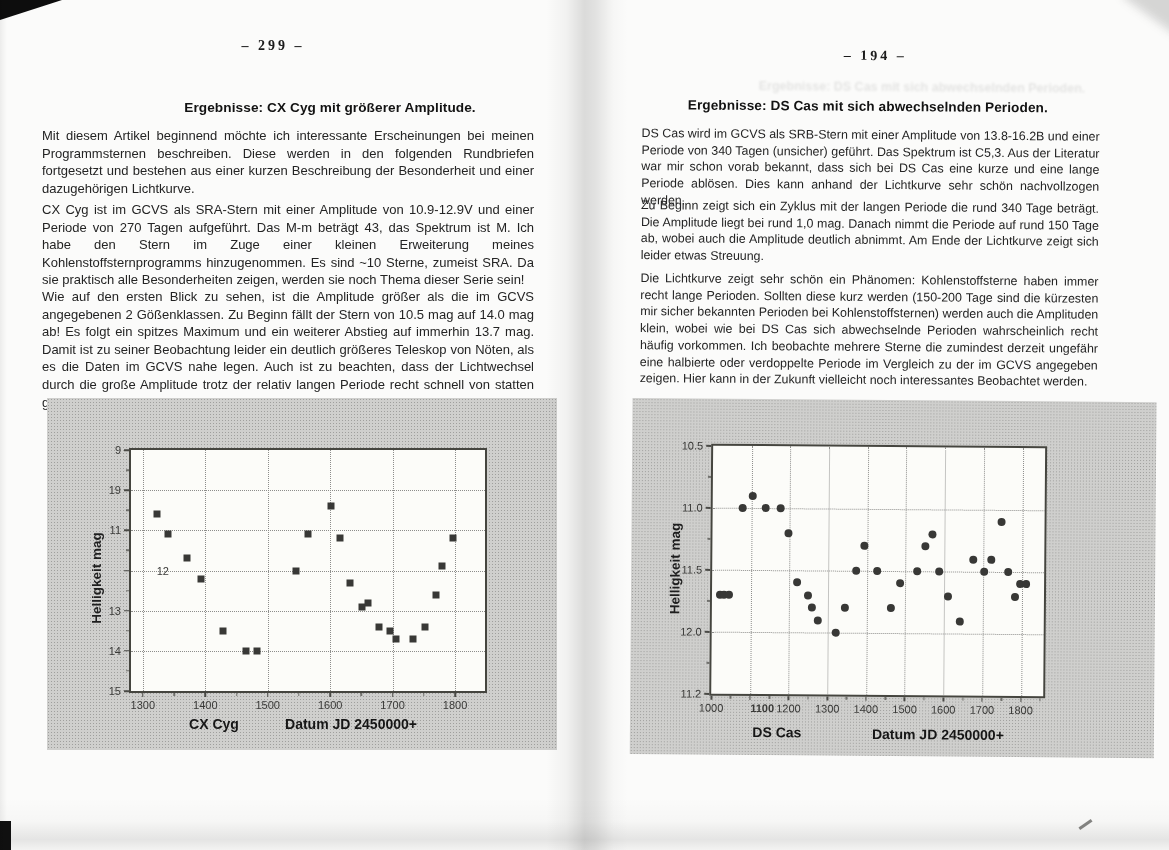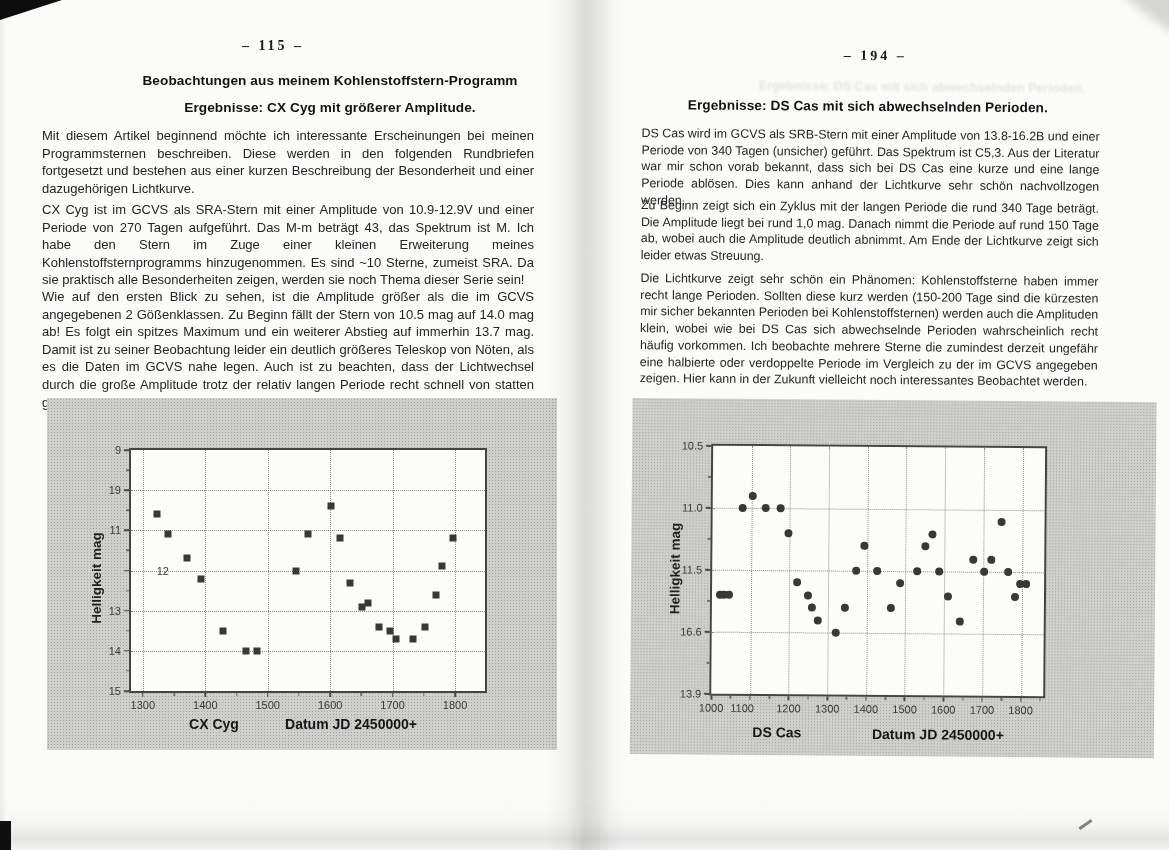--- a/index.html
+++ b/index.html
@@ -79,22 +79,21 @@
       rgba(0,0,0,.09) 80%,rgba(0,0,0,.03) 100%);}
   #mark-br{left:1078px;top:823px;width:15px;height:3px;background:#5c5c5a;
     transform:rotate(-35deg);opacity:.75;}
   #edge-left{left:0;top:0;width:7px;height:850px;
     background:linear-gradient(90deg,rgba(0,0,0,.06),rgba(0,0,0,0));}
 </style>
 </head>
 <body>
 
 <div class="page" id="page-left">
-  <div class="abs pageno" style="left:173px;top:38px;width:200px;">–  115  –</div>
-  <div class="abs doc-title" style="left:70px;top:73px;width:520px;">Beobachtungen aus meinem Kohlenstoffstern-Programm</div>
+  <div class="abs pageno" style="left:173px;top:38px;width:200px;">–  299  –</div>
   <div class="abs para" style="left:42px;top:127px;width:492px;">Mit diesem Artikel beginnend möchte ich interessante Erscheinungen bei meinen Programmsternen beschreiben. Diese werden in den folgenden Rundbriefen fortgesetzt und bestehen aus einer kurzen Beschreibung der Besonderheit und einer dazugehörigen Lichtkurve.</div>
   <div class="abs doc-title" style="left:70px;top:100px;width:520px;">Ergebnisse: CX Cyg mit größerer Amplitude.</div>
   <div class="abs para" style="left:42px;top:201px;width:492px;">CX Cyg ist im GCVS als SRA-Stern mit einer Amplitude von 10.9-12.9V und einer Periode von 270 Tagen aufgeführt. Das M-m beträgt 43, das Spektrum ist M. Ich habe den Stern im Zuge einer kleinen Erweiterung meines Kohlenstoffsternprogramms hinzugenommen. Es sind ~10 Sterne, zumeist SRA. Da sie praktisch alle Besonderheiten zeigen, werden sie noch Thema dieser Serie sein!</div>
   <div class="abs para" style="left:42px;top:288px;width:492px;">Wie auf den ersten Blick zu sehen, ist die Amplitude größer als die im GCVS angegebenen 2 Gößenklassen. Zu Beginn fällt der Stern von 10.5 mag auf 14.0 mag ab! Es folgt ein spitzes Maximum und ein weiterer Abstieg auf immerhin 13.7 mag. Damit ist zu seiner Beobachtung leider ein deutlich größeres Teleskop von Nöten, als es die Daten im GCVS nahe legen.  Auch ist zu beachten, dass der Lichtwechsel durch die große Amplitude trotz der relativ langen Periode recht schnell von statten geht.</div>
 
   <div class="chart-block chart-cx">
     <div class="ylabel-rot">Helligkeit mag</div>
     <div class="plot">
         <div class="vgrid" style="left: 11.8624px;"></div>
         <div class="vgrid" style="left: 74.2963px;"></div>
@@ -226,21 +225,21 @@
         <div class="pt circle" style="left: 296.401px; top: 124px;"></div>
         <div class="pt circle" style="left: 303.366px; top: 148.8px;"></div>
         <div class="pt circle" style="left: 308.396px; top: 136.4px;"></div>
         <div class="pt circle" style="left: 314.2px; top: 136.4px;"></div>
       </div>
     <div class="cap cap-star">DS Cas</div>
     <div class="cap cap-xlabel">Datum JD 2450000+</div>
   <div class="tickx" style="left: 81px; top: 297px; height: 4px;"></div>
       <div class="xlab" style="left: 81px; top: 303px;">1000</div>
       <div class="tickx" style="left: 119.695px; top: 297px; height: 4px;"></div>
-      <div class="xlab" style="left: 112px; top: 303px;">1100</div>
+      <div class="xlab" style="left: 132px; top: 303px; font-weight: bold;">1100</div>
       <div class="tickx" style="left: 158.389px; top: 297px; height: 4px;"></div>
       <div class="xlab" style="left: 158.389px; top: 303px;">1200</div>
       <div class="tickx" style="left: 197.084px; top: 297px; height: 4px;"></div>
       <div class="xlab" style="left: 197.084px; top: 303px;">1300</div>
       <div class="tickx" style="left: 235.779px; top: 297px; height: 4px;"></div>
       <div class="xlab" style="left: 235.779px; top: 303px;">1400</div>
       <div class="tickx" style="left: 274.473px; top: 297px; height: 4px;"></div>
       <div class="xlab" style="left: 274.473px; top: 303px;">1500</div>
       <div class="tickx" style="left: 313.168px; top: 297px; height: 4px;"></div>
       <div class="xlab" style="left: 313.168px; top: 303px;">1600</div>
@@ -257,23 +256,23 @@
       <div class="tickx" style="left: 332.515px; top: 297px; height: 2.5px; opacity: 0.7;"></div>
       <div class="tickx" style="left: 371.21px; top: 297px; height: 2.5px; opacity: 0.7;"></div>
       <div class="tickx" style="left: 409.904px; top: 297px; height: 2.5px; opacity: 0.7;"></div>
       <div class="ticky" style="left: 74px; width: 5px; top: 47px;"></div>
       <div class="ylab" style="left: 71px; top: 47px;">10.5</div>
       <div class="ticky" style="left: 74px; width: 5px; top: 109px;"></div>
       <div class="ylab" style="left: 71px; top: 109px;">11.0</div>
       <div class="ticky" style="left: 74px; width: 5px; top: 171px;"></div>
       <div class="ylab" style="left: 71px; top: 171px;">11.5</div>
       <div class="ticky" style="left: 74px; width: 5px; top: 233px;"></div>
-      <div class="ylab" style="left: 71px; top: 233px;">16.6</div>
+      <div class="ylab" style="left: 71px; top: 233px;">12.0</div>
       <div class="ticky" style="left: 74px; width: 5px; top: 295px;"></div>
-      <div class="ylab" style="left: 71px; top: 295px;">13.9</div>
+      <div class="ylab" style="left: 71px; top: 295px;">11.2</div>
       <div class="ticky" style="left: 76px; width: 3px; top: 78px; opacity: 0.7;"></div>
       <div class="ticky" style="left: 76px; width: 3px; top: 140px; opacity: 0.7;"></div>
       <div class="ticky" style="left: 76px; width: 3px; top: 202px; opacity: 0.7;"></div>
       <div class="ticky" style="left: 76px; width: 3px; top: 264px; opacity: 0.7;"></div>
     </div>
 </div>
 
 <div class="abs" id="gutter"></div>
 <div class="abs" id="bottom-shade"></div>
 <div class="abs" id="corner-tl"></div>

